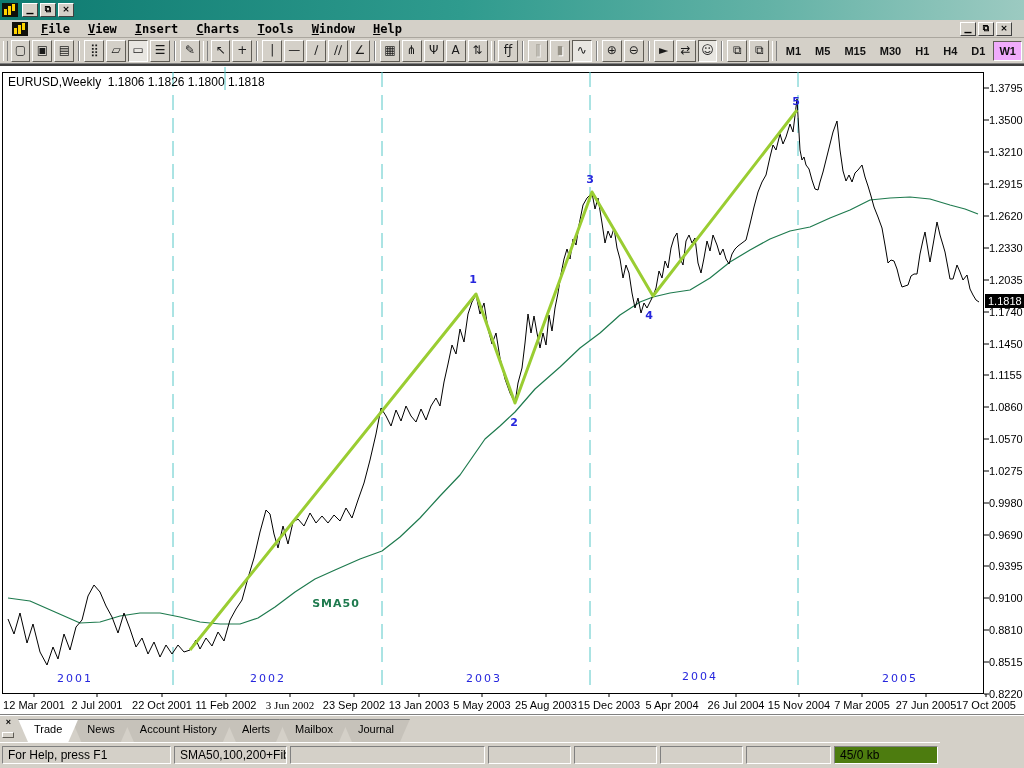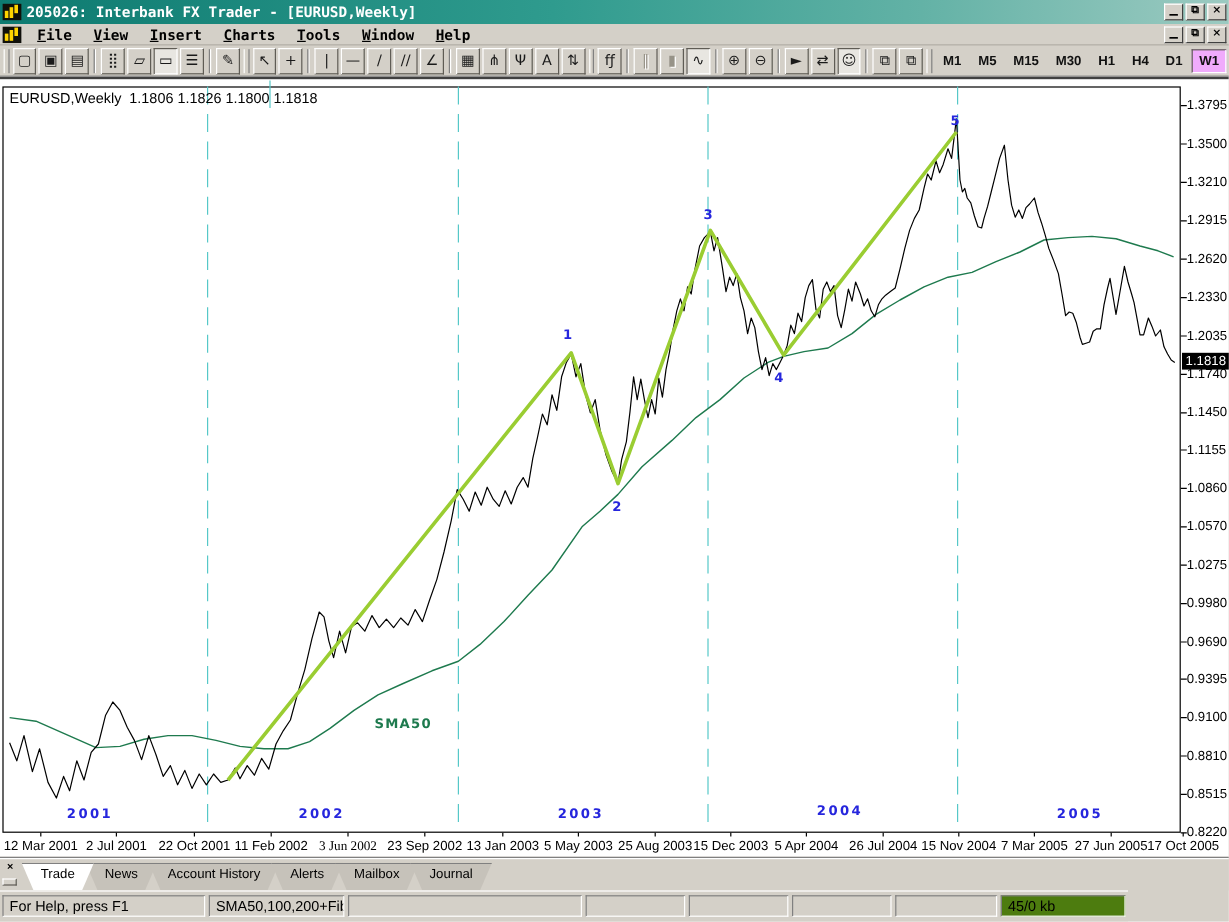--- a/index.html
+++ b/index.html
@@ -19,21 +19,21 @@
   .winbtn {
     width: 16px; height: 14px; background: #d4d0c8; color: #000;
     border: 1px solid; border-color: #fff #404040 #404040 #fff;
     font-size: 9px; line-height: 11px; text-align: center; font-family: "DejaVu Sans", sans-serif;
     font-weight: bold; cursor: default;
   }
 
   
   .menubar {
     position: absolute; left: 0; top: 20px; width: 1024px; height: 18px;
-    background: #d4d0c8; display: flex; align-items: center; padding: 0 2px;
+    background: #d4d0c8; display: flex; align-items: center; padding: 0 12px;
     border-bottom: 1px solid #aaa69e;
     font-family: "DejaVu Sans Mono", monospace; font-size: 12px; font-weight: bold;
   }
   .menu-item { display: inline-block; padding: 1px 9px; color: #000; cursor: default; }
   .menu-item::first-letter { text-decoration: underline; }
   .menubar .winbtns { margin-left: auto; }
 
   
   .toolbar {
     position: absolute; left: 0; top: 38px; width: 1024px; height: 26px;
@@ -68,21 +68,21 @@
     position: absolute; left: 2px; top: 6px; width: 982px; height: 622px;
     border: 1px solid #000;
   }
   .chart-svg { position: absolute; left: 0; top: 0; }
   .chart-header {
     position: absolute; left: 8px; top: 9px; font-size: 12px; color: #000; white-space: pre;
   }
   .wave-label { position: absolute; transform: translate(-50%, -50%);
     font-size: 11px; font-weight: bold; color: #2626dd; font-family: "DejaVu Sans", sans-serif; }
   .year-label { position: absolute; transform: translate(-50%, -50%);
-    font-size: 11px; font-weight: bold; letter-spacing: 2px; color: #2626dd;
+    font-size: 11px; font-weight: normal; letter-spacing: 2px; color: #2626dd;
     font-family: "DejaVu Sans", sans-serif; }
   .sma-label { position: absolute; transform: translate(-50%, -50%);
     font-size: 11px; font-weight: bold; letter-spacing: 1px; color: #1e7a4e;
     font-family: "DejaVu Sans", sans-serif; }
   .y-label { position: absolute; left: 989px; font-size: 11px; color: #000; }
   .x-label { position: absolute; transform: translateX(-50%); top: 633px;
     font-size: 11px; color: #000; white-space: nowrap; }
   .price-tag {
     position: absolute; left: 985px; background: #000; color: #fff;
     font-size: 11px; padding: 1px 3px; line-height: 12px;
@@ -129,21 +129,20 @@
 </head>
 <body>
 
 <div class="titlebar">
   <svg class="app-icon" viewBox="0 0 16 14">
     <rect x="0" y="0" width="16" height="14" fill="#10100a"></rect>
     <rect x="2" y="6" width="3" height="6" fill="#ffd400"></rect>
     <rect x="6" y="3" width="3" height="9" fill="#ffd400"></rect>
     <rect x="10" y="1" width="3" height="7" fill="#ffd400"></rect>
   </svg>
-  <span class="title-text">205026: Interbank FX Trader - [EURUSD,Weekly]</span>
   <span class="winbtns">
     <span class="winbtn">▁</span>
     <span class="winbtn">⧉</span>
     <span class="winbtn">×</span>
   </span>
 </div>
 
 <div class="menubar">
   <svg class="app-icon" viewBox="0 0 16 14">
     <rect x="0" y="0" width="16" height="14" fill="#10100a"></rect>

